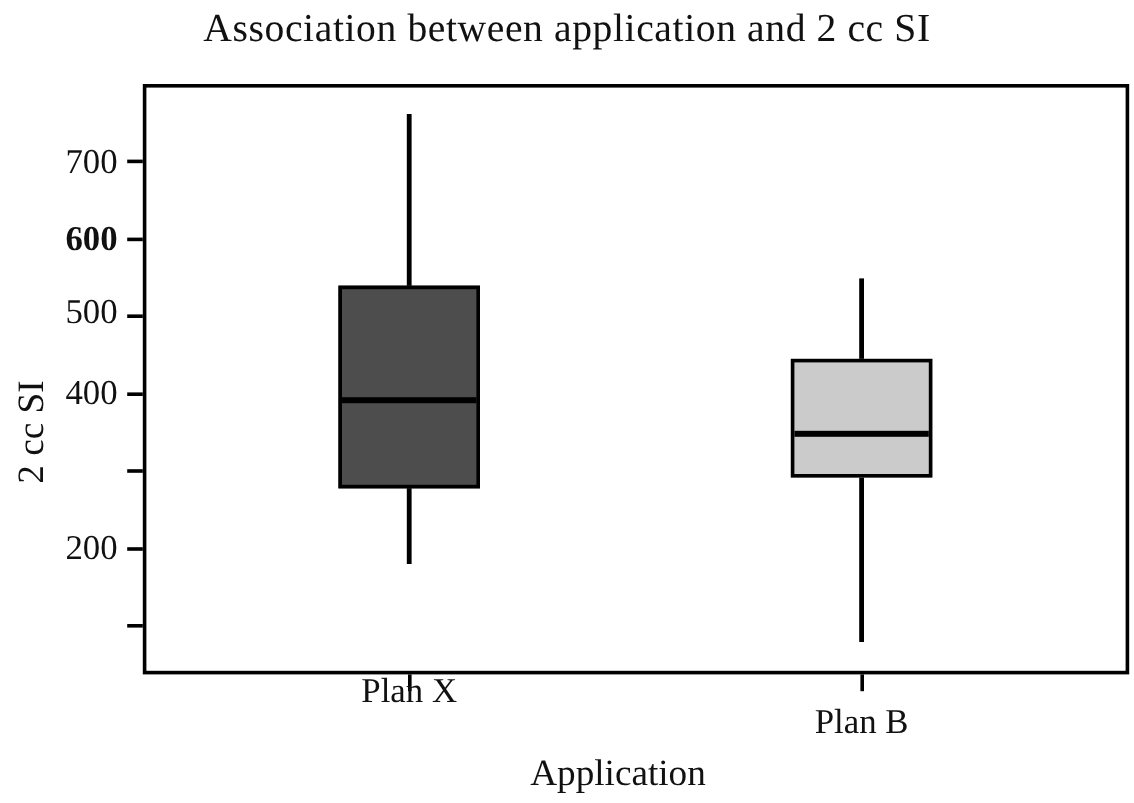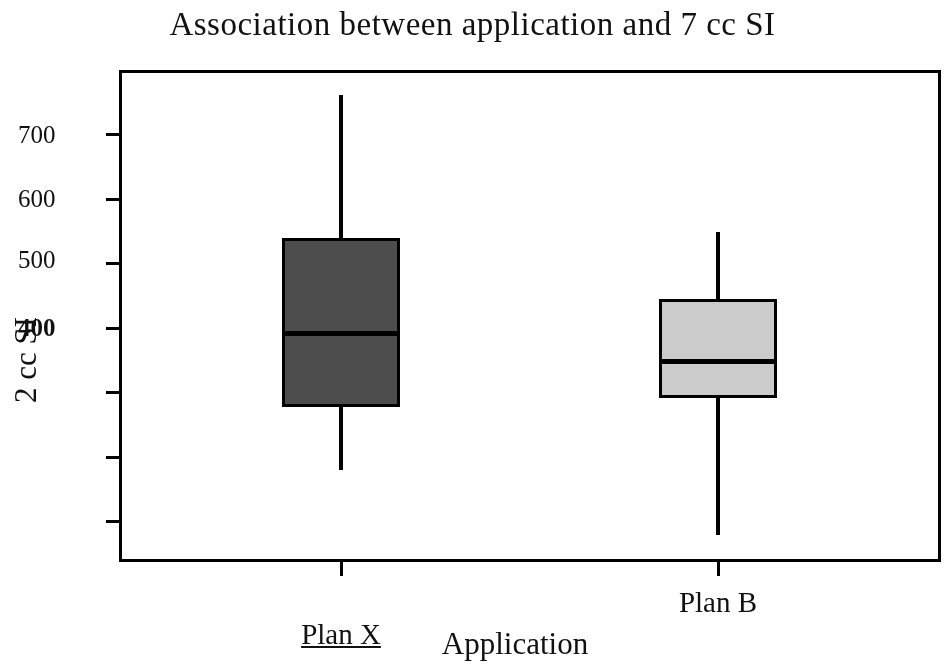--- a/index.html
+++ b/index.html
@@ -49,22 +49,22 @@
   }
   .y-tick-mark {
     position: absolute;
     width: 13px; height: 3px;
     background: #000000;
   }
   .y-tick-label {
     position: absolute;
     width: 80px; height: 32px;
     line-height: 32px;
-    text-align: left;
-    font-size: 25px;
+    text-align: right;
+    font-size: 29px;
   }
   .x-tick-mark {
     position: absolute;
     width: 3px; height: 14px;
     background: #000000;
   }
   .x-category-label {
     position: absolute;
     width: 200px;
     text-align: center;
@@ -84,38 +84,39 @@
   .median-line {
     position: absolute;
     height: 5px;
     background: #000000;
   }
 </style>
 </head>
 <body>
 
 <div id="figure">
-  <div id="chart-title">Association between application and 7 cc SI</div>
+  <div id="chart-title">Association between application and 2 cc SI</div>
   <div id="y-axis-title">2 cc SI</div>
   <div id="plot-area"></div>
   <div id="x-axis-title">Application</div>
 <div class="y-tick-mark" style="left: 106px; top: 520.469px;"></div>
     <div class="y-tick-mark" style="left: 106px; top: 455.902px;"></div>
+    <div class="y-tick-label" style="left: 18px; top: 441.402px;">200</div>
     <div class="y-tick-mark" style="left: 106px; top: 391.335px;"></div>
     <div class="y-tick-mark" style="left: 106px; top: 326.768px;"></div>
-    <div class="y-tick-label" style="left: 18px; top: 312.268px; font-weight: bold;">400</div>
+    <div class="y-tick-label" style="left: 18px; top: 312.268px;">400</div>
     <div class="y-tick-mark" style="left: 106px; top: 262.201px;"></div>
     <div class="y-tick-label" style="left: 18px; top: 244px;">500</div>
     <div class="y-tick-mark" style="left: 106px; top: 197.634px;"></div>
-    <div class="y-tick-label" style="left: 18px; top: 183.134px;">600</div>
+    <div class="y-tick-label" style="left: 18px; top: 183.134px; font-weight: bold;">600</div>
     <div class="y-tick-mark" style="left: 106px; top: 133.067px;"></div>
     <div class="y-tick-label" style="left: 18px; top: 118.567px;">700</div>
     <div class="whisker-line" style="left: 339px; top: 94.5354px; height: 375.78px; background: rgb(0, 0, 0);"></div>
     <div class="box-rect" style="left: 282px; top: 237.874px; width: 118px; height: 169.165px; background: rgb(77, 77, 77); border-color: rgb(0, 0, 0);"></div>
     <div class="median-line" style="left: 285px; width: 112px; top: 330.933px; background: rgb(0, 0, 0);"></div>
     <div class="x-tick-mark" style="left: 339.5px; top: 562px;"></div>
-    <div class="x-category-label" style="left: 241px; top: 618px; text-decoration: underline;">Plan X</div>
+    <div class="x-category-label" style="left: 241px; top: 560px;">Plan X</div>
     <div class="whisker-line" style="left: 716px; top: 232.063px; height: 302.819px; background: rgb(0, 0, 0);"></div>
     <div class="box-rect" style="left: 659px; top: 299.213px; width: 118px; height: 98.7874px; background: rgb(203, 203, 203); border-color: rgb(0, 0, 0);"></div>
     <div class="median-line" style="left: 662px; width: 112px; top: 359.343px; background: rgb(0, 0, 0);"></div>
     <div class="x-tick-mark" style="left: 716.5px; top: 562px;"></div>
     <div class="x-category-label" style="left: 618px; top: 586px;">Plan B</div>
   </div>
 
 </body></html>

